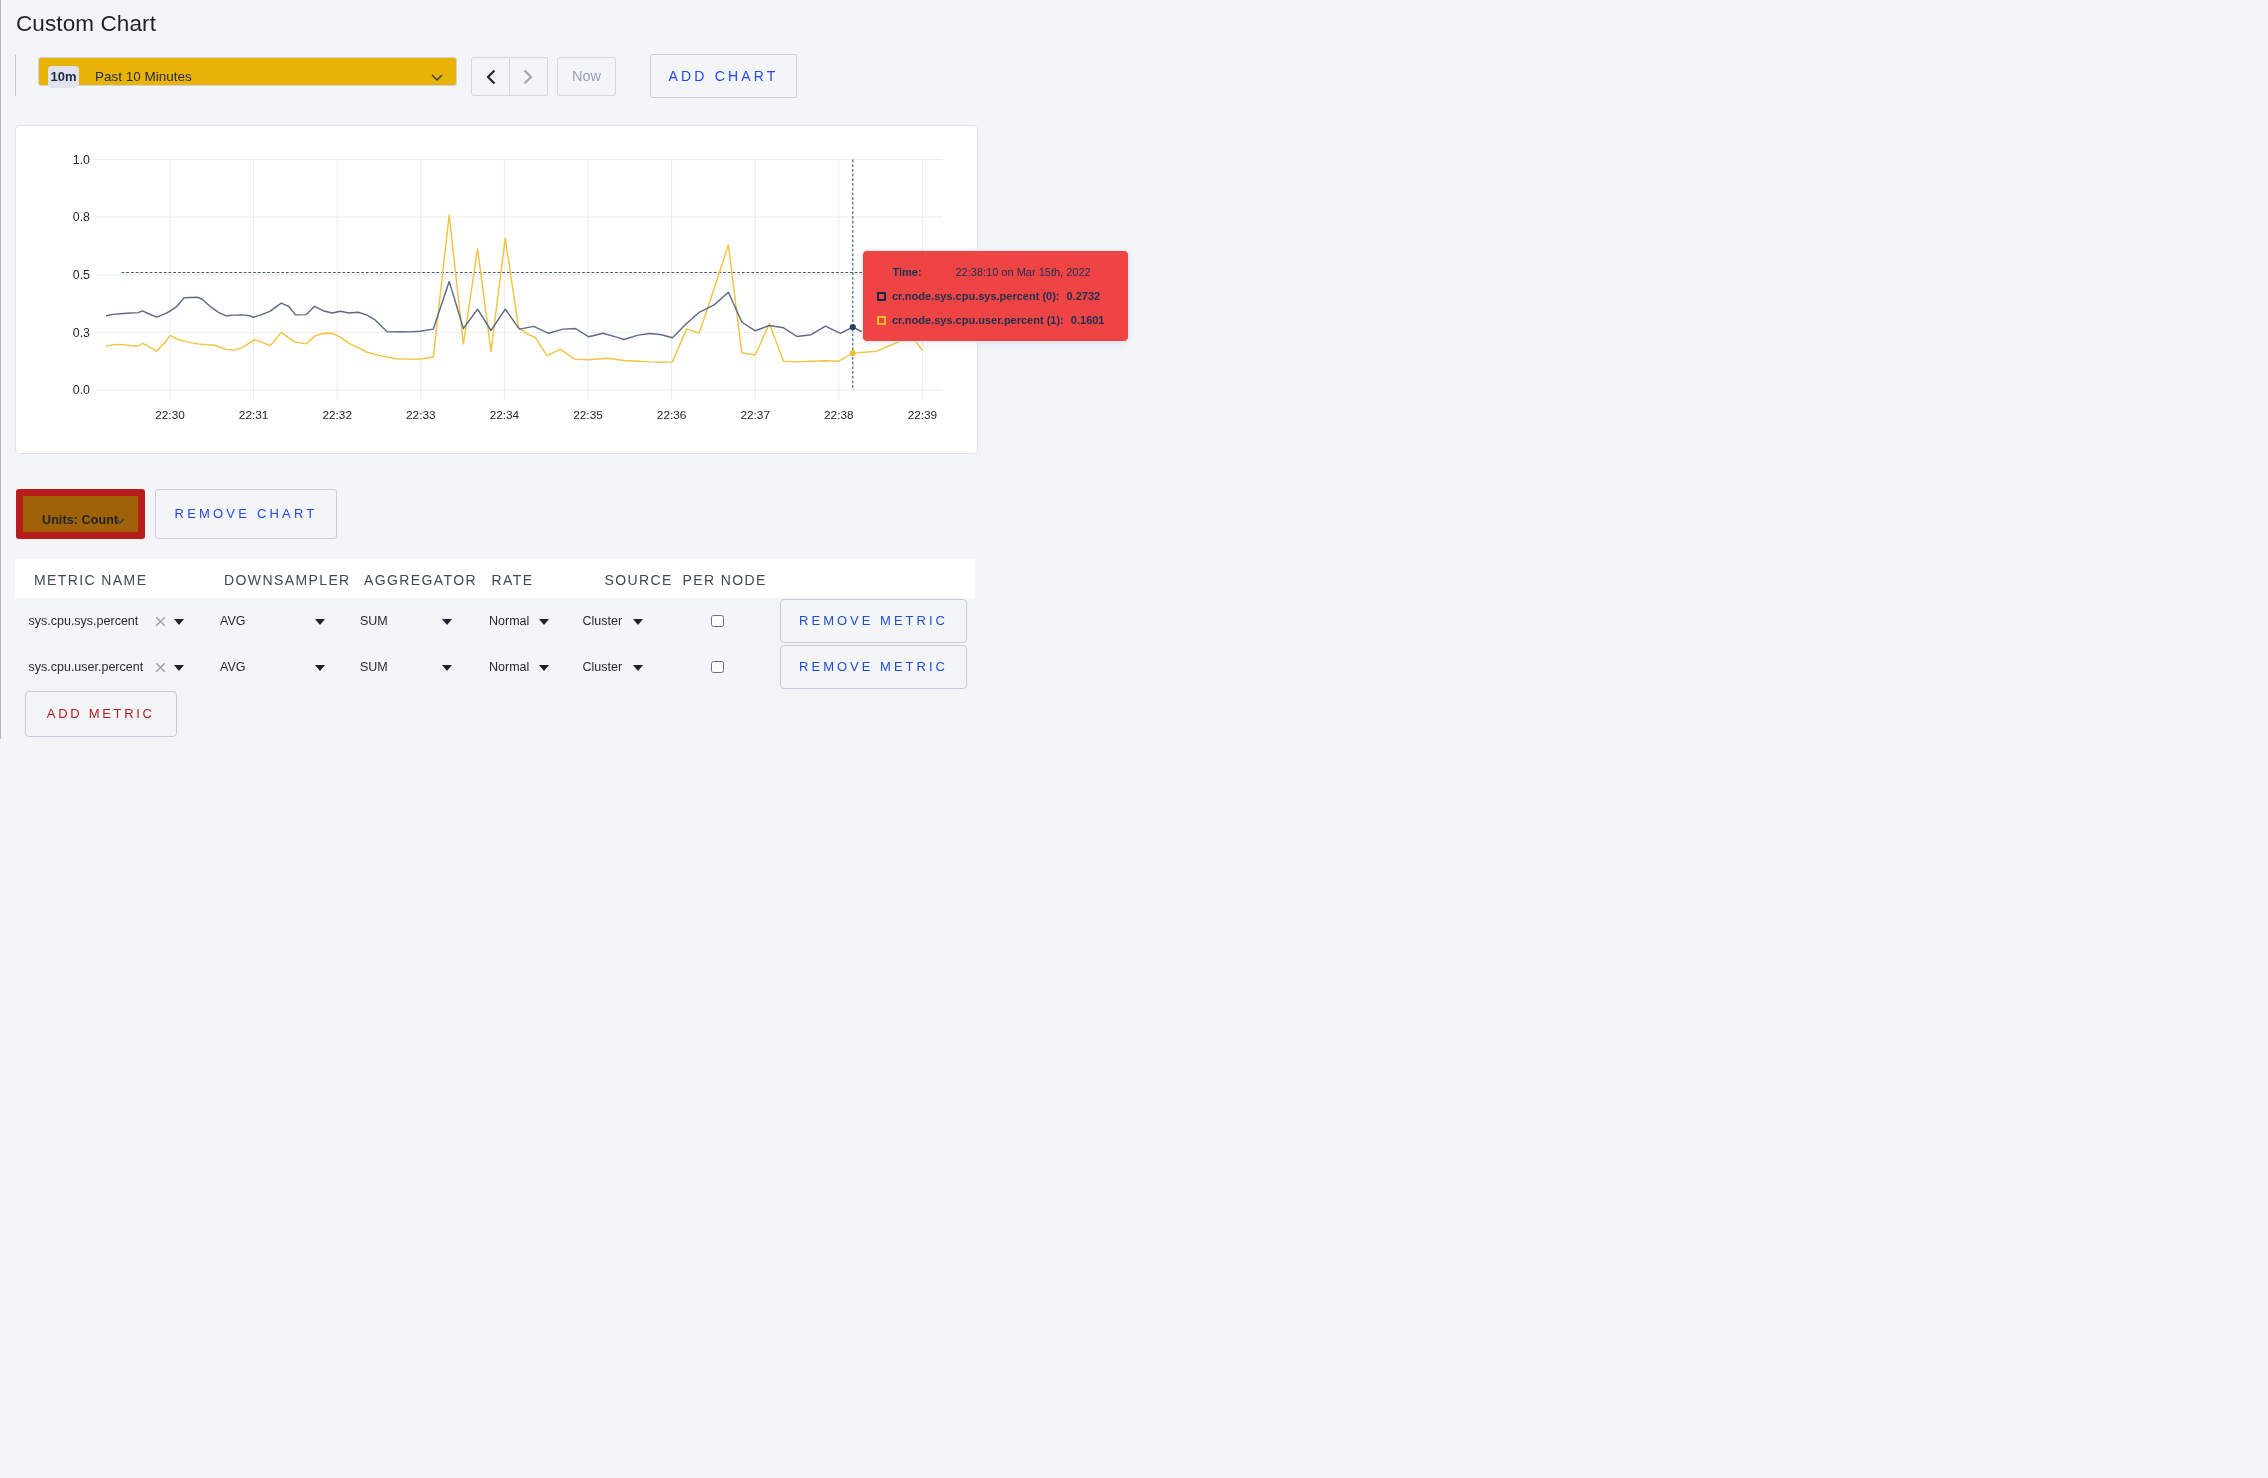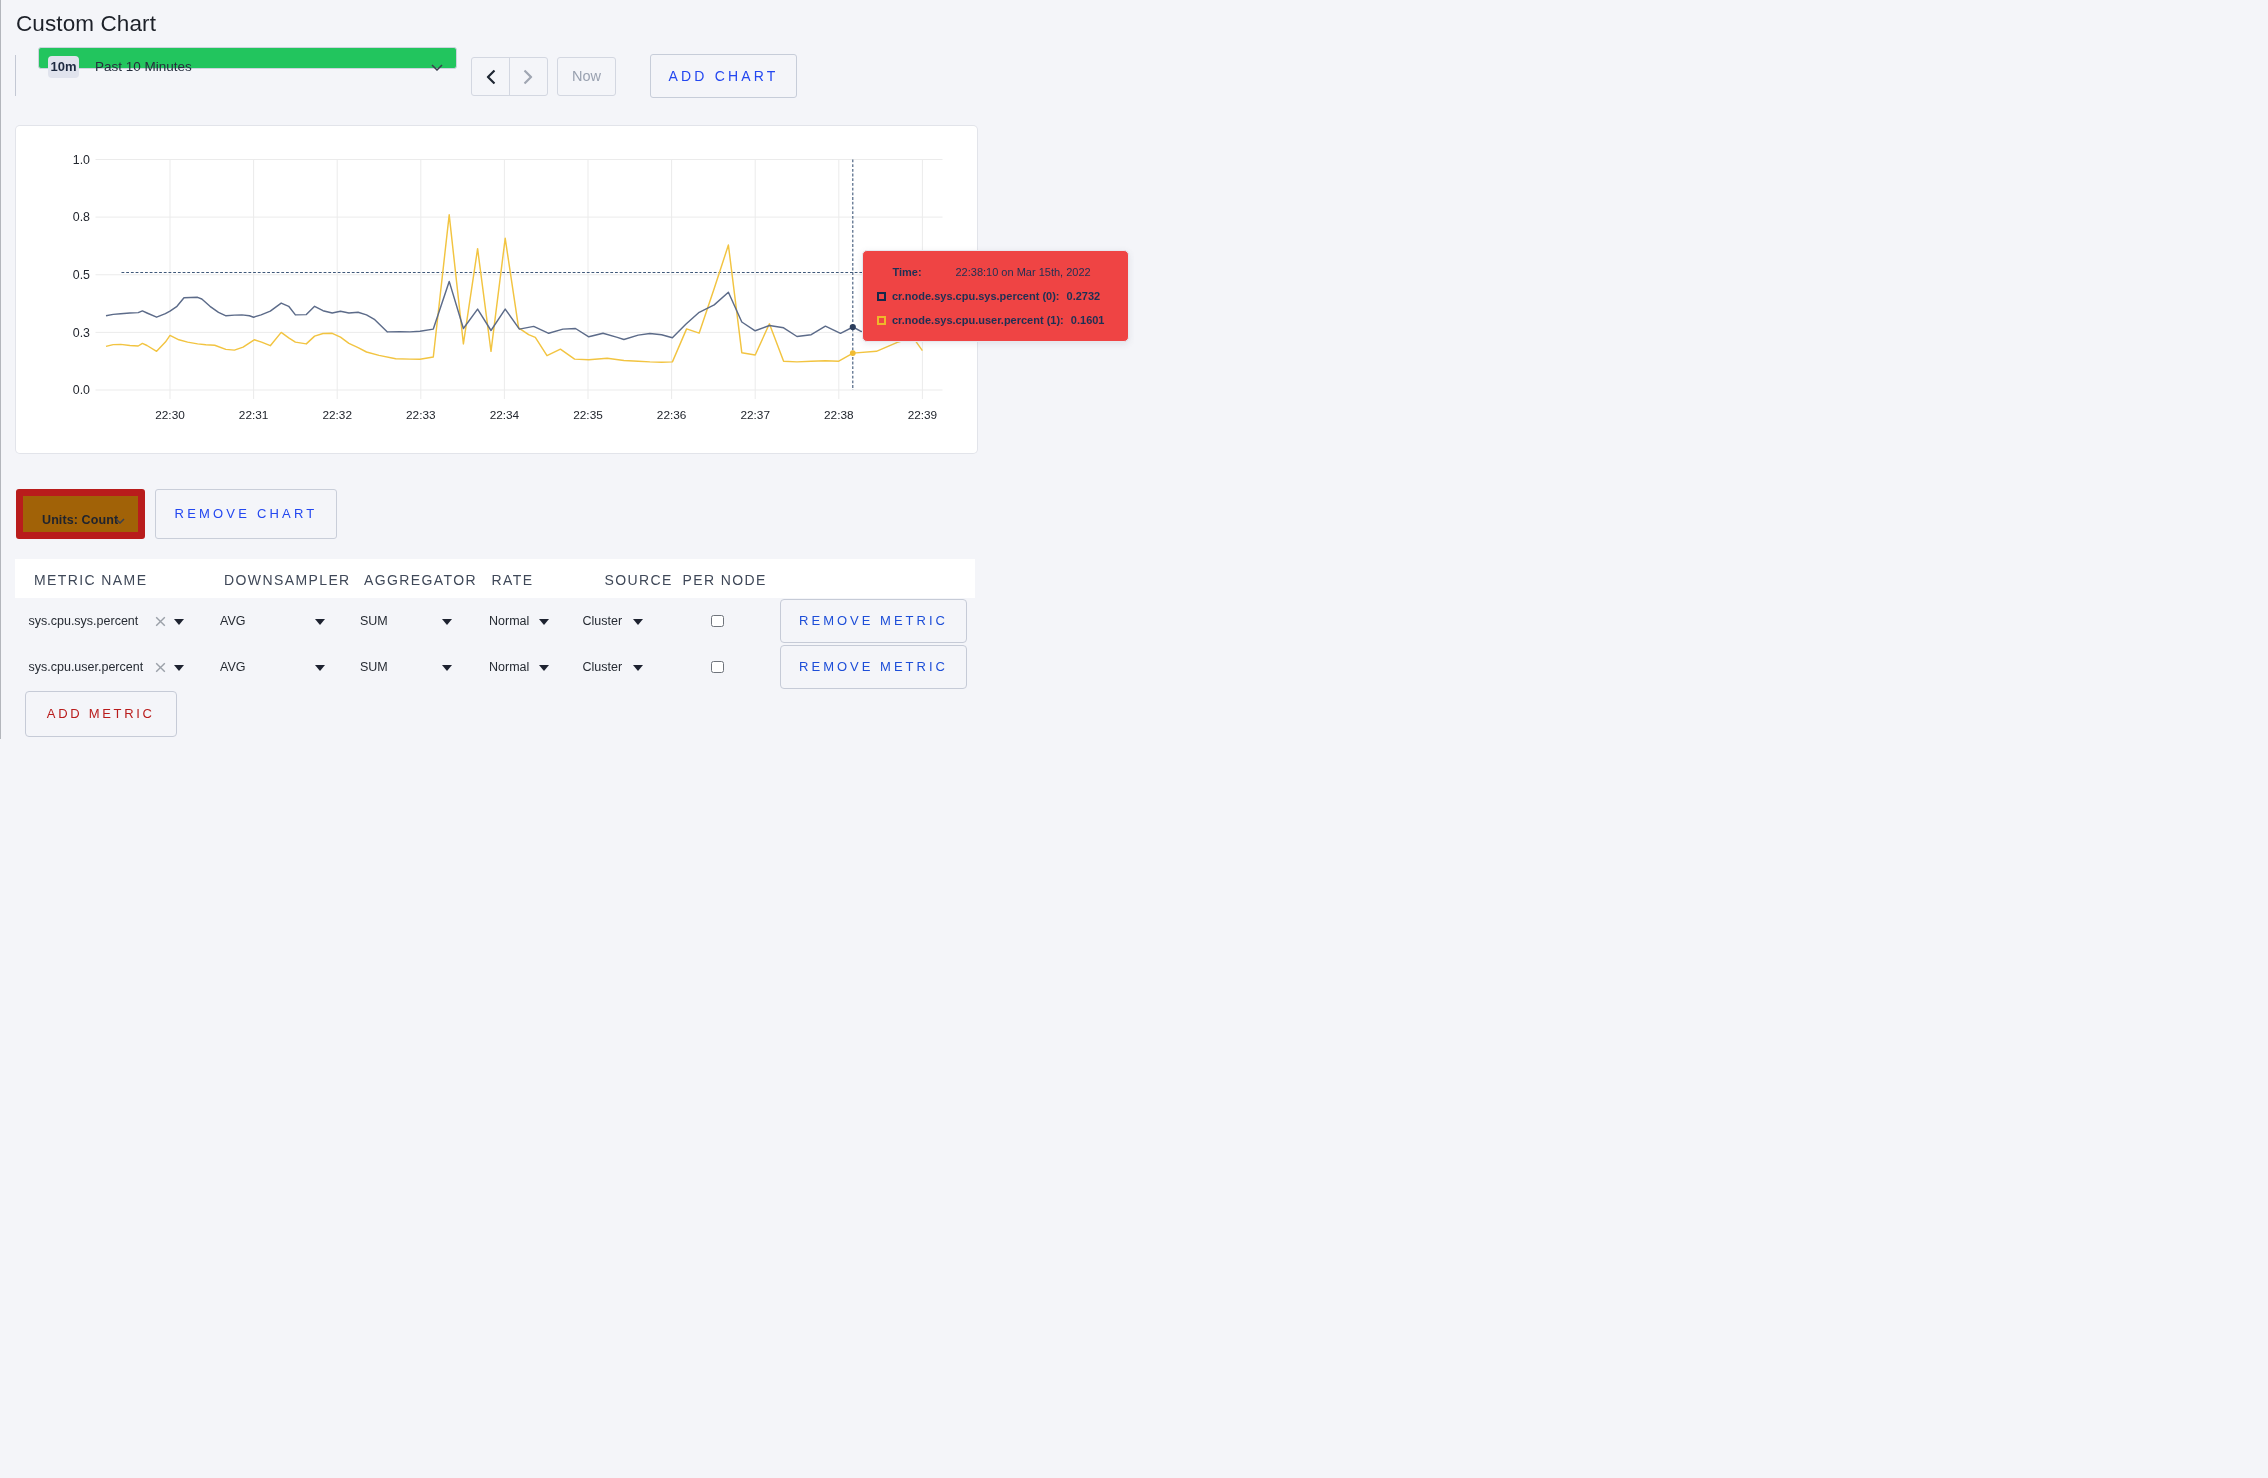--- a/index.html
+++ b/index.html
@@ -9,21 +9,21 @@
     background:#f4f5f9;
     font-family:"Liberation Sans", sans-serif;
     color:#242933;
     overflow:hidden;
   }
   .leftedge { position:absolute; left:0; top:0; width:1px; height:739px; background:#b3b6bc; }
   h1.title { position:absolute; left:16px; top:3px; font-size:22.5px; font-weight:400; color:#1d2129; letter-spacing:0.1px;margin-top:8px; }
 
   
   .vrule { position:absolute; left:15px; top:55px; width:1px; height:41px; background:#c3c8d4; }
-  .timesel { position:absolute; left:38px; top:47px; width:419px; height:22px; background:#22c55e;
+  .timesel { position:absolute; left:38px; top:57px; width:419px; height:29px; background:#eab308;
              border:1px solid #ced3de; border-radius:3px; }
   .badge { position:absolute; left:9px; top:8px; width:31px; height:22px; background:#e0e3ed; border-radius:4px;
            font-size:13px; font-weight:bold; color:#1d2940; text-align:center; line-height:22px; }
   .tslabel { position:absolute; left:56px; top:0; line-height:37px; font-size:13.5px; color:#262e3d; }
   .tschev { position:absolute; right:13px; top:16px; }
   .arrows { position:absolute; left:471px; top:57px; width:77px; height:39px; border:1px solid #d3d7e1; border-radius:3px; }
   .arrows .half { position:absolute; top:0; width:38px; height:37px; }
   .arrows .half.l { left:0; border-right:1px solid #d3d7e1; }
   .arrows .half.r { right:0; }
   .arrows svg { position:absolute; left:50%; top:50%; transform:translate(-50%,-50%); }

